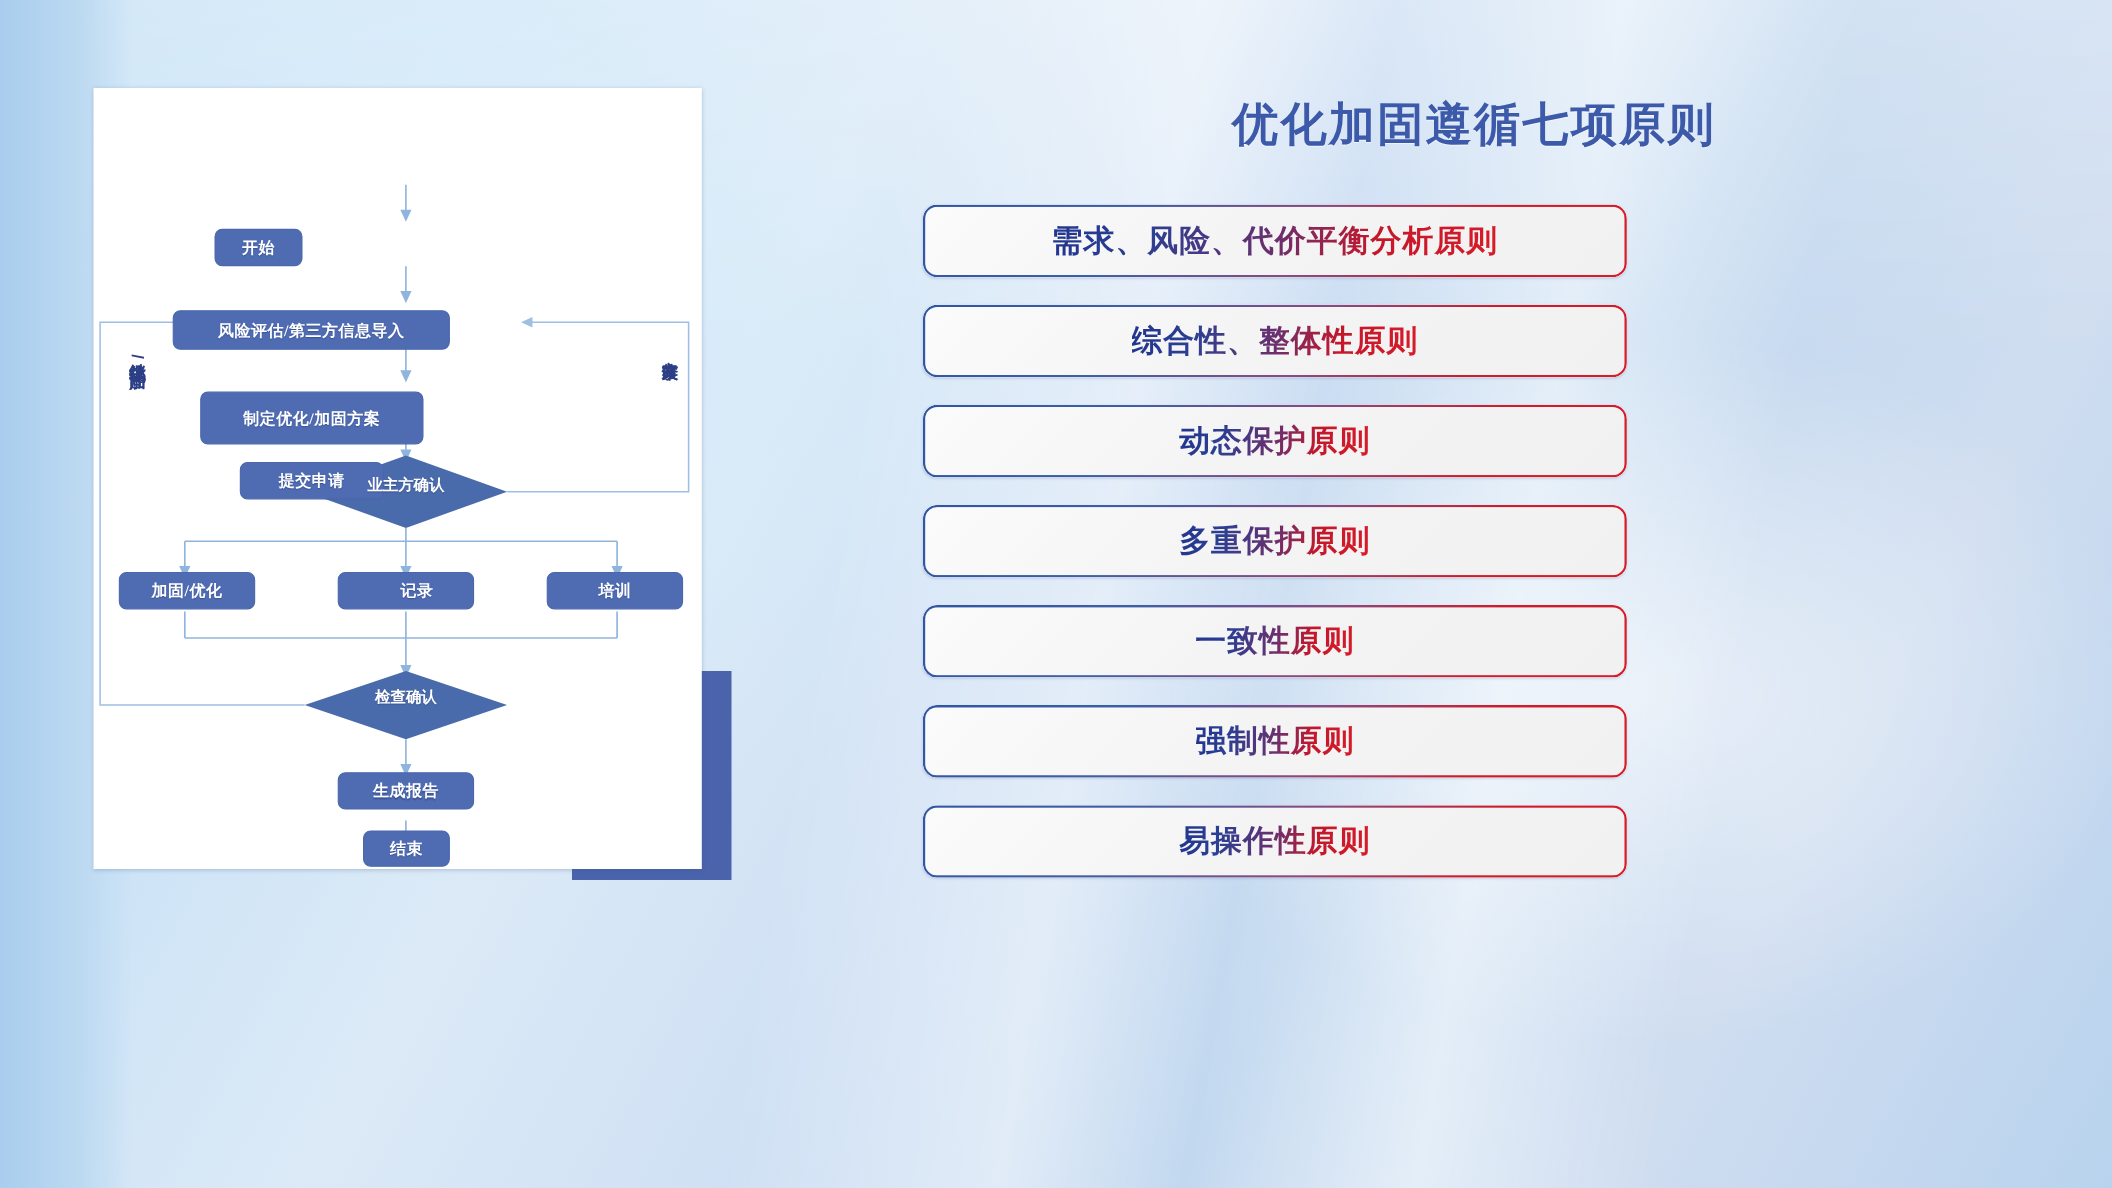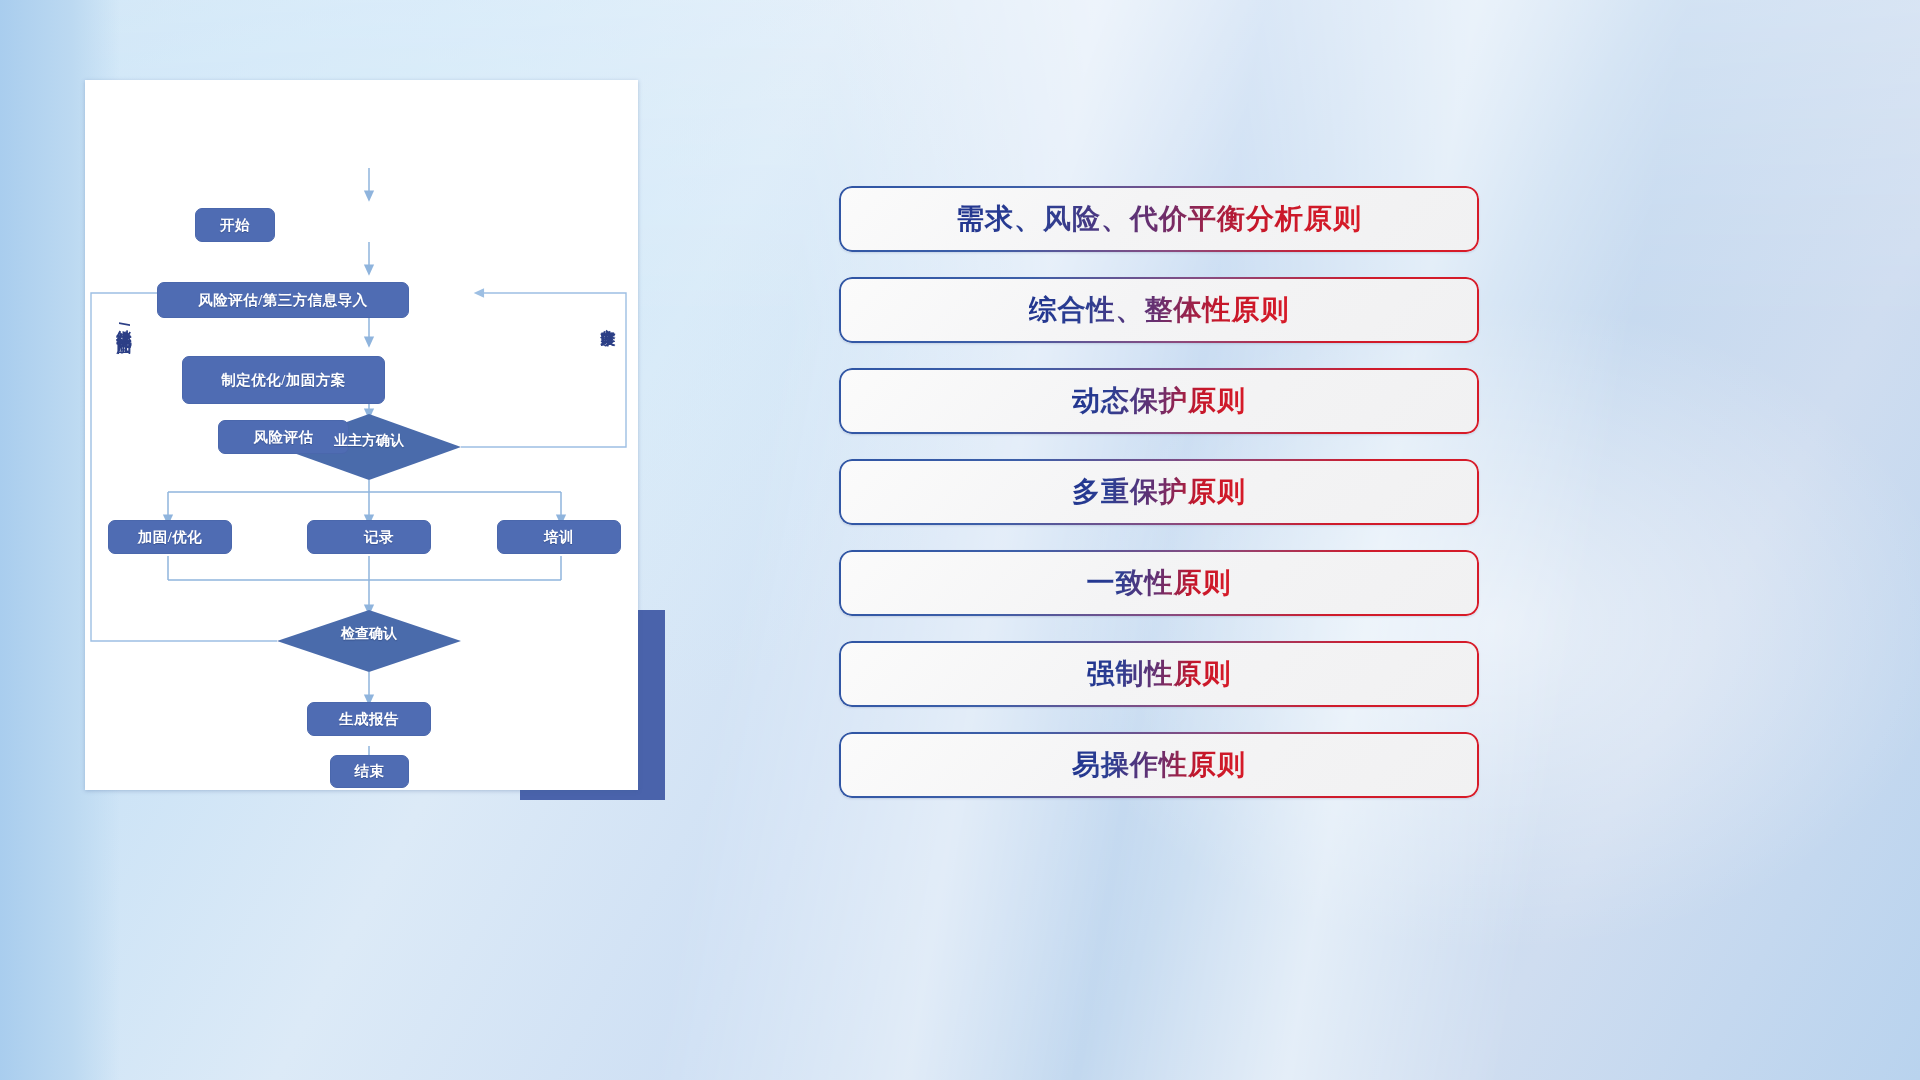--- a/index.html
+++ b/index.html
@@ -156,21 +156,21 @@
 
 <div class="node box" style="left:157px;top:282px;width:252px;height:36px;text-align:center;">
   <span>风险评估/第三方信息导入</span>
 </div>
 
 <div class="node box" style="left:182px;top:356px;width:203px;height:48px;">
   <span>制定优化/加固方案</span>
 </div>
 
 <div class="node box" style="left:218px;top:420px;width:131px;height:34px;">
-  <span>风险评估</span>
+  <span>提交申请</span>
 </div>
 
 <div class="dia-text" style="left:276px;top:424px;width:186px;height:34px;">
   <span>业主方确认</span>
 </div>
 
 <div class="node box" style="left:108px;top:520px;width:124px;height:34px;text-align:right;">
   <span>加固/优化</span>
 </div>
 
@@ -192,20 +192,21 @@
 
 <div class="node box" style="left:330px;top:755px;width:79px;height:33px;">
   <span>结束</span>
 </div>
 
 <div class="fl-label" id="lbl-left">继续优化/加固</div>
 <div class="fl-label" id="lbl-right">方案修改</div>
 
 <div id="right">
 
+  <div id="title">优化加固遵循七项原则</div>
 
   <div id="cards">
 
     <div class="card-wrap">
       <div class="card">
         <span class="card-text">需求、风险、代价平衡分析原则</span>
       </div>
       <div class="card-border"></div>
     </div>
 

